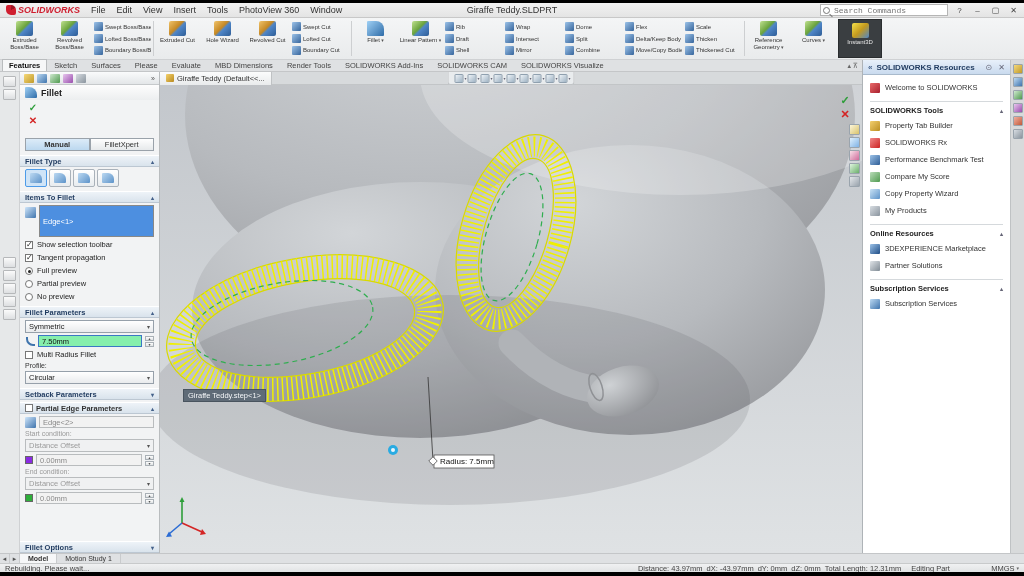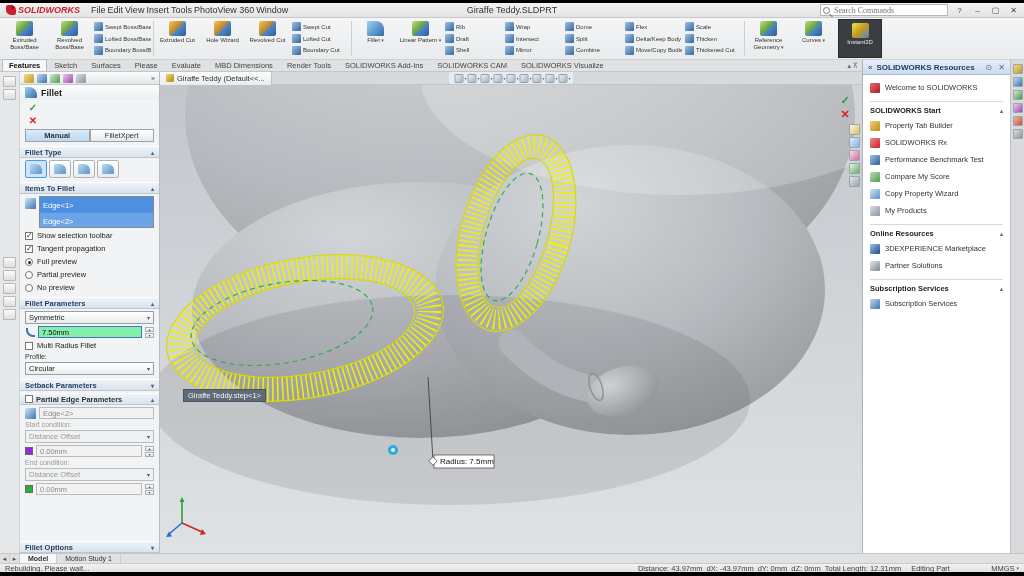--- a/index.html
+++ b/index.html
@@ -4,26 +4,26 @@
 <style>
   html,body{margin:0;padding:0;background:#000;}
   *{box-sizing:border-box;}
   #screen{position:relative;width:1024px;height:576px;background:#000;overflow:hidden;
     font-family:"Liberation Sans",sans-serif;color:#222;}
   
   .titlebar{position:absolute;top:3px;left:0;width:1024px;height:15px;background:linear-gradient(#f2f2f2,#e4e4e4);
     display:flex;align-items:center;font-size:9px;border-bottom:1px solid #c8c8c8;}
   .sw-logo{display:flex;align-items:flex-end;gap:2px;padding:0 6px;font-weight:bold;color:#cf1e2f;font-size:9px;font-style:italic;}
   .logo-mark{width:10px;height:10px;background:conic-gradient(from 210deg,#cf1e2f 0 40%,#9e1624 40% 60%,#cf1e2f 60%);border-radius:2px 5px 2px 5px;}
-  .menus{display:flex;margin-left:4px;color:#333;}
+  .menus{display:flex;gap:9px;margin-left:4px;color:#333;}
   .menu-item{cursor:default;padding:0 1px;}
   .doc-title{position:absolute;left:0;right:0;text-align:center;font-size:9px;color:#333;pointer-events:none;}
   .tb-right{margin-left:auto;display:flex;align-items:center;gap:5px;padding-right:4px;}
   .searchbox{display:flex;align-items:center;background:#fff;border:1px solid #b5b5b5;height:12px;width:128px;font-size:8px;padding:0 2px;gap:2px;}
-  .searchbox input{border:none;outline:none;flex:1;font-size:8px;font-family:Liberation Serif, serif;color:#666;background:transparent;min-width:0;}
+  .searchbox input{border:none;outline:none;flex:1;font-size:8px;font-family:Liberation Mono, monospace;color:#666;background:transparent;min-width:0;}
   .mag{width:7px;height:7px;border:1px solid #777;border-radius:50%;position:relative;flex:none;}
   .mag::after{content:"";position:absolute;width:4px;height:1px;background:#777;transform:rotate(45deg);left:5px;top:7px;}
   .winbtn{width:13px;height:11px;display:flex;align-items:center;justify-content:center;font-size:8px;color:#444;border:1px solid transparent;}
   
   .ribbon{position:absolute;top:18px;left:0;width:1024px;height:42px;background:linear-gradient(#f4f5f6,#e9ebec);
     display:flex;align-items:stretch;border-bottom:1px solid #cfd1d3;padding:1px 2px;}
   .rgroup{display:flex;align-items:stretch;}
   .rsep{width:1px;background:#cdcfd1;margin:2px 1px;}
   .rbig{width:45px;display:flex;flex-direction:column;align-items:center;padding-top:2px;cursor:default;}
   .ric{width:17px;height:15px;border-radius:2px;background:linear-gradient(135deg,#bfe08f 0%,#6aa33c 45%,#4f86c8 55%,#2e5d96 100%);flex:none;}
@@ -52,35 +52,35 @@
   .panel{width:140px;background:#f2f3f4;border-right:1px solid #b9bcbe;display:flex;flex-direction:column;font-size:8px;overflow:hidden;}
   .pm-tabs{height:13px;background:linear-gradient(#fafbfc,#e3e6e8);display:flex;align-items:center;gap:3px;padding:0 4px;border-bottom:1px solid #c6c9cb;}
   .pm-tab{width:10px;height:9px;border-radius:1px;}
   .pm-more{margin-left:auto;font-size:7px;color:#555;}
   .panel-title{height:15px;display:flex;align-items:center;gap:4px;padding:0 5px;font-weight:bold;font-size:9px;color:#222;background:linear-gradient(#fdfdfd,#eceeef);}
   .okcancel{display:flex;flex-direction:column;gap:1px;padding:1px 5px;background:#f2f3f4;}
   .okbtn{width:16px;height:12px;display:flex;align-items:center;justify-content:center;font-size:10px;font-weight:bold;border:1px solid transparent;}
   .ok{color:#2e9e3a;}
   .cancel{color:#d42525;}
   .modes{display:flex;padding:2px 5px;gap:0;}
-  .modebtn{flex:1;height:13px;display:flex;align-items:center;justify-content:center;font-size:7.5px;border:1px solid #9aa2aa;background:linear-gradient(#fefefe,#e6e9eb);color:#333;}
+  .modebtn{flex:1;height:13px;display:flex;align-items:center;justify-content:center;font-size:7.5px;border:1px solid #9aa2aa;background:linear-gradient(#fefefe,#e6e9eb);color:#333;margin-top:9px;}
   .modebtn.active{background:linear-gradient(#dcebf8,#bcd8ef);font-weight:bold;}
   .sec{height:12px;background:linear-gradient(#eef3f8,#d9e3ec);border-top:1px solid #fff;border-bottom:1px solid #bcc7d2;
     color:#1f3a5f;font-weight:bold;font-size:7.5px;display:flex;align-items:center;justify-content:space-between;padding:0 5px;margin-top:2px;}
   .sec .chev{font-size:6px;color:#44618a;}
   .sec.plain{color:#333;}
   .pbody{padding:2px 5px;display:flex;flex-direction:column;gap:2px;}
   .ftype-row{display:flex;gap:2px;}
   .ftypebtn{width:22px;height:18px;border:1px solid #aab2ba;border-radius:2px;background:linear-gradient(#fff,#e8ecef);display:flex;align-items:center;justify-content:center;}
   .ftypebtn.sel{background:#cfe4f7;border-color:#4d9be8;}
   .ftype-g{width:12px;height:10px;background:linear-gradient(135deg,#bcd9f2,#5d93c9);border-radius:1px 6px 1px 1px;}
   .sel-row{display:flex;gap:3px;align-items:flex-start;}
   .edge-ic{width:11px;height:11px;flex:none;border-radius:1px;background:linear-gradient(135deg,#cfe6fb,#3f74ad);margin-top:2px;}
   .listbox{flex:1;height:32px;border:1px solid #888;background:#fff;overflow:hidden;}
-  .listrow{height:11px;display:flex;align-items:center;padding:8px 3px;font-size:7.5px;color:#fff;background:#4d8fe0;}
+  .listrow{height:11px;display:flex;align-items:center;padding:15px 3px;font-size:7.5px;color:#fff;background:#4d8fe0;}
   .listrow+.listrow{background:#6aa5ea;}
   .chkrow,.radrow{display:flex;align-items:center;gap:4px;font-size:7.5px;color:#222;height:11px;}
   .chk{width:8px;height:8px;border:1px solid #777;background:#fff;flex:none;position:relative;}
   .chk.on::after{content:"\2713";position:absolute;left:0px;top:-2px;font-size:8px;color:#222;}
   .rad{width:8px;height:8px;border:1px solid #777;border-radius:50%;background:#fff;flex:none;position:relative;}
   .rad.on::after{content:"";position:absolute;left:2px;top:2px;width:3px;height:3px;border-radius:50%;background:#222;}
   .dd{height:13px;border:1px solid #96a0aa;background:linear-gradient(#fff,#e9ebed);display:flex;align-items:center;justify-content:space-between;
     font-size:7.5px;padding:0 3px;color:#222;}
   .dd .arr{font-size:6px;color:#555;}
   .valrow{display:flex;align-items:center;gap:3px;}
@@ -618,21 +618,21 @@
         <span>SOLIDWORKS Resources</span>
         <span class="tp-x">⊙</span>
         <span class="tp-x" style="margin-left:2px">✕</span>
       </div>
       <div class="tp-body">
         <div class="tp-item">
           <span class="tp-ic" style="background:linear-gradient(135deg,#e86a6a,#a81f2d)"></span>
           <span>Welcome to SOLIDWORKS</span>
         </div>
         <div class="tp-sec">
-            <span>SOLIDWORKS Start</span>
+            <span>SOLIDWORKS Tools</span>
             <span class="chev">▴</span>
           </div>
         <div class="tp-item">
             <span class="tp-ic" style="background:linear-gradient(135deg,#f3cf6e,#bb8e22)"></span>
             <span>Property Tab Builder</span>
           </div>
         <div class="tp-item">
             <span class="tp-ic" style="background:linear-gradient(135deg,#f08a8a,#c22)"></span>
             <span>SOLIDWORKS Rx</span>
           </div>

